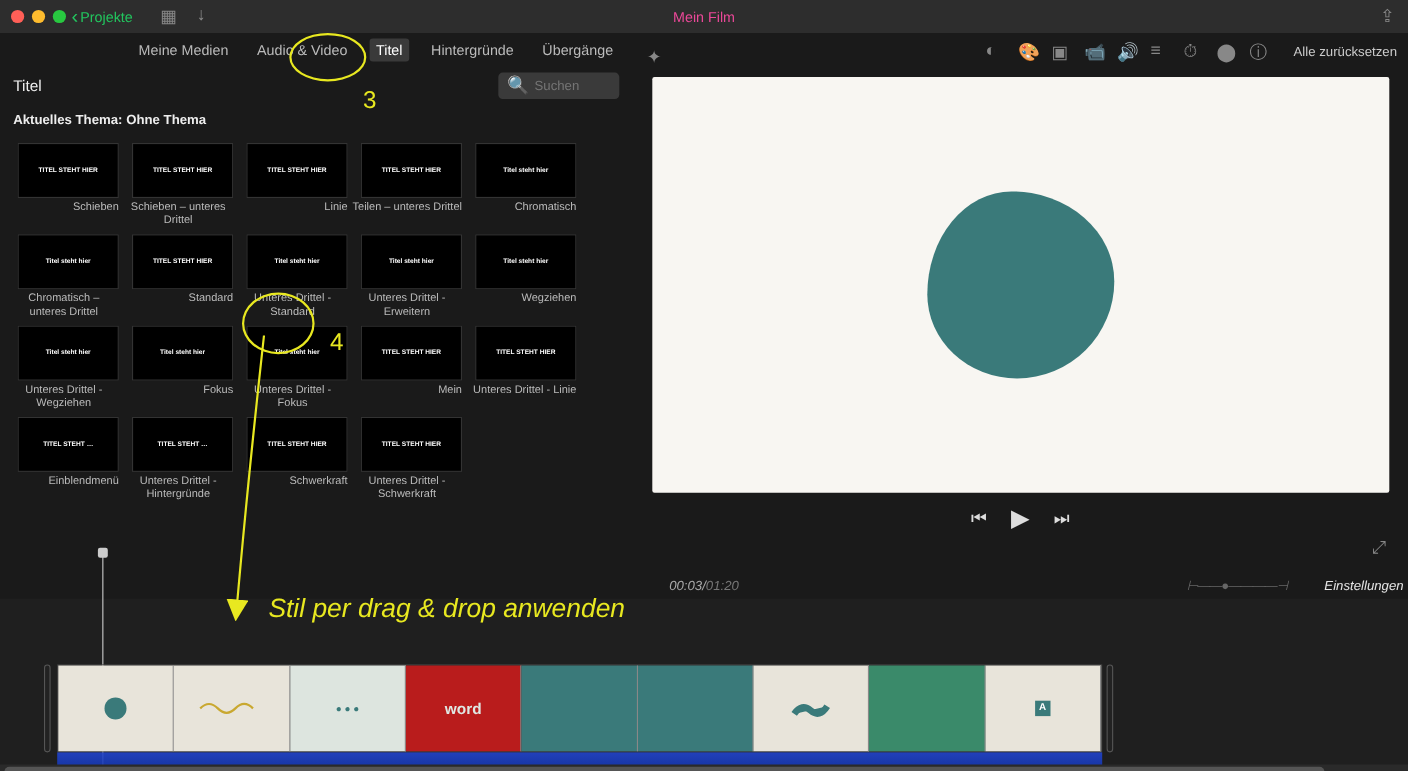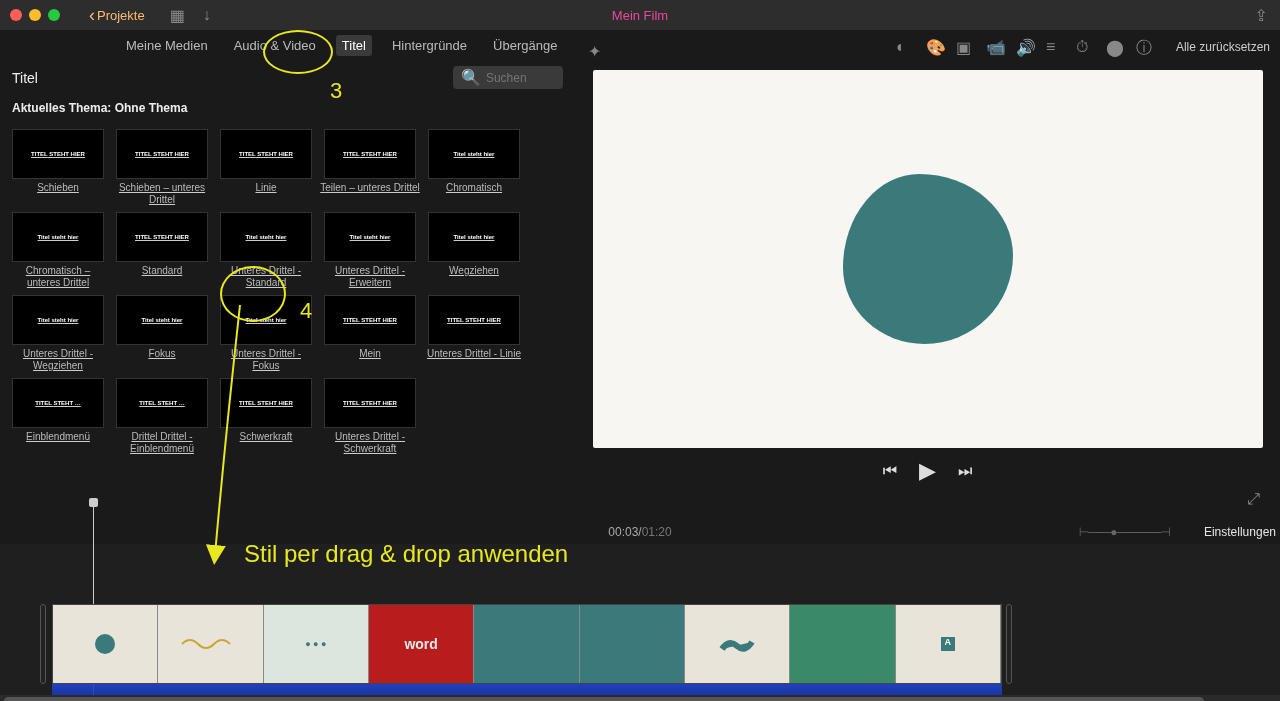--- a/index.html
+++ b/index.html
@@ -1,60 +1,60 @@
 <!DOCTYPE html>
 <html><head>
 <meta charset="utf-8">
 <style>
   * { margin:0; padding:0; box-sizing:border-box; font-family:-apple-system,Helvetica,Arial,sans-serif; }
   body { background:#1a1a1a; color:#ccc; width:1280px; height:701px; overflow:hidden; position:relative; }
   .titlebar { height:30px; background:#2d2d2d; display:flex; align-items:center; padding:0 10px; position:relative; }
   .traffic { display:flex; gap:7px; }
   .dot { width:12px; height:12px; border-radius:50%; }
-  .back { margin-left:29px; color:#fdba74; font-size:13px; display:flex; align-items:center; cursor:pointer;text-align:center;}
+  .back { margin-left:5px; color:#22c55e; font-size:13px; display:flex; align-items:center; cursor:pointer;text-align:center;}
   .back::before{content:"‹"; font-size:18px; margin-right:2px;}
   .tb-icons{display:flex;gap:18px;margin-left:25px;color:#888;}
   .tb-icons span{cursor:pointer;}
   .wintitle { position:absolute; left:50%; transform:translateX(-50%); color:#ec4899; font-size:13px; }
   .share { position:absolute; right:12px; color:#888; cursor:pointer;}
   .tabs { height:30px; background:#1a1a1a; display:flex; align-items:center; padding-left:120px; gap:14px; font-size:13px; color:#bbb; }
   .tabs span { cursor:pointer; padding:3px 6px; }
   .tabs .sel { background:#3a3a3a; border-radius:3px; color:#fff;}
   .toolbar { position:absolute; top:38px; right:10px; display:flex; align-items:center; gap:12px; color:#888;}
   .toolbar .ic{width:18px;height:18px;cursor:pointer;}
   .reset{font-size:12px;color:#ccc;margin-left:10px;cursor:pointer;}
   .wand{position:absolute;top:42px;left:588px;color:#888;cursor:pointer;}
   .content { display:flex; height:460px; }
   .left { width:575px; background:#1a1a1a; display:flex; flex-direction:column; }
   .panel-head{display:flex;align-items:center;justify-content:space-between;padding:6px 12px;}
   .panel-title{font-size:14px;color:#eee;}
   .search{background:#3a3a3a;border-radius:4px;padding:2px 8px;display:flex;align-items:center;gap:5px;width:110px;}
   .search input{background:transparent;border:none;outline:none;color:#ccc;font-size:12px;width:80px;}
   .theme{padding:6px 12px;font-size:12px;font-weight:600;color:#eee;}
   .grid{padding:8px;display:grid;grid-template-columns:repeat(5,100px);gap:6px 4px;overflow-y:auto;}
-  .tile{display:flex;flex-direction:column;align-items:center;cursor:pointer;text-decoration:underline;}
+  .tile{display:flex;flex-direction:column;align-items:flex-end;cursor:pointer;}
   .thumb{width:92px;height:50px;background:#000;border:1px solid #333;display:flex;align-items:center;justify-content:center;color:#fff;font-size:6px;font-weight:bold;text-align:center;padding:2px;}
   .tlabel{font-size:10px;color:#bbb;text-align:center;margin-top:3px;line-height:1.2;height:24px;}
   .right{flex:1;display:flex;flex-direction:column;align-items:center;padding:10px 10px 0 10px;}
   .preview{width:670px;height:378px;background:#f8f6f2;border-radius:2px;display:flex;align-items:center;justify-content:center;position:relative;}
   .blob{width:170px;height:170px;background:#3a7a7a;border-radius:45% 55% 52% 48%/55% 48% 52% 45%;}
   .playbar{display:flex;align-items:center;justify-content:center;gap:22px;margin-top:10px;color:#ddd;}
   .playbar span{cursor:pointer;font-size:16px;}
   .fs{position:absolute;right:20px;bottom:12px;color:#888;cursor:pointer;}
-  .timebar{height:24px;background:#1a1a1a;display:flex;align-items:center;justify-content:center;color:#aaa;font-size:12px;position:relative;}
+  .timebar{height:24px;background:#1a1a1a;display:flex;align-items:center;justify-content:center;color:#aaa;font-size:12px;position:relative;font-style:italic;}
   .timebar .dur{color:#777;}
   .zoom{position:absolute;right:110px;color:#666;letter-spacing:-1px;}
   .settings{position:absolute;right:4px;color:#e5e5e5;cursor:pointer;}
   .timeline{height:165px;background:#1f1f1f;position:relative;padding-top:50px;}
   .track{position:absolute;left:52px;top:60px;width:950px;height:80px;display:flex;border:1px solid #444;}
   .clip{flex:1;background:#e8e4da;border-right:1px solid #888;display:flex;align-items:center;justify-content:center;font-size:9px;color:#3a7a7a;font-weight:bold;position:relative;overflow:hidden;}
   .audiotrack{position:absolute;left:52px;top:140px;width:950px;height:18px;background:linear-gradient(#2244cc,#1133aa);opacity:.9;}
   .annotation-circle{position:absolute;border:2px solid #e8e820;border-radius:50%;pointer-events:none;}
   .anno-num{position:absolute;color:#e8e820;font-size:22px;font-weight:500;pointer-events:none;}
-  .anno-text{position:absolute;color:#e8e820;font-size:24px;pointer-events:none;}
+  .anno-text{position:absolute;color:#e8e820;font-size:24px;pointer-events:none;font-style:italic;}
   svg.arrow{position:absolute;pointer-events:none;}
   .handle{position:absolute;width:6px;height:80px;background:#222;border:1px solid #555;border-radius:3px;top:60px;}
   .scrollbar{position:absolute;bottom:0;left:0;right:0;height:14px;background:#2a2a2a;}
   .scrollthumb{position:absolute;left:4px;top:2px;height:9px;width:1200px;background:#555;border-radius:5px;}
   .playhead{position:absolute;left:93px;top:-40px;width:1px;height:210px;background:#ccc;}
   .playhead::before{content:"";position:absolute;top:-6px;left:-4px;width:9px;height:9px;background:#ccc;border-radius:2px;}
 </style>
 </head>
 <body>
 
@@ -165,21 +165,21 @@
         <div class="tile">
           <div class="thumb">TITEL STEHT HIER</div>
           <div class="tlabel">Unteres Drittel - Linie</div>
         </div>
         <div class="tile">
           <div class="thumb">TITEL STEHT …</div>
           <div class="tlabel">Einblendmenü</div>
         </div>
         <div class="tile">
           <div class="thumb">TITEL STEHT …</div>
-          <div class="tlabel">Drittel Drittel - Einblendmenü</div>
+          <div class="tlabel">Unteres Drittel - Hintergründe</div>
         </div>
         <div class="tile">
           <div class="thumb">TITEL STEHT HIER</div>
           <div class="tlabel">Schwerkraft</div>
         </div>
         <div class="tile">
           <div class="thumb">TITEL STEHT HIER</div>
           <div class="tlabel">Unteres Drittel - Schwerkraft</div>
         </div>
       </div>

